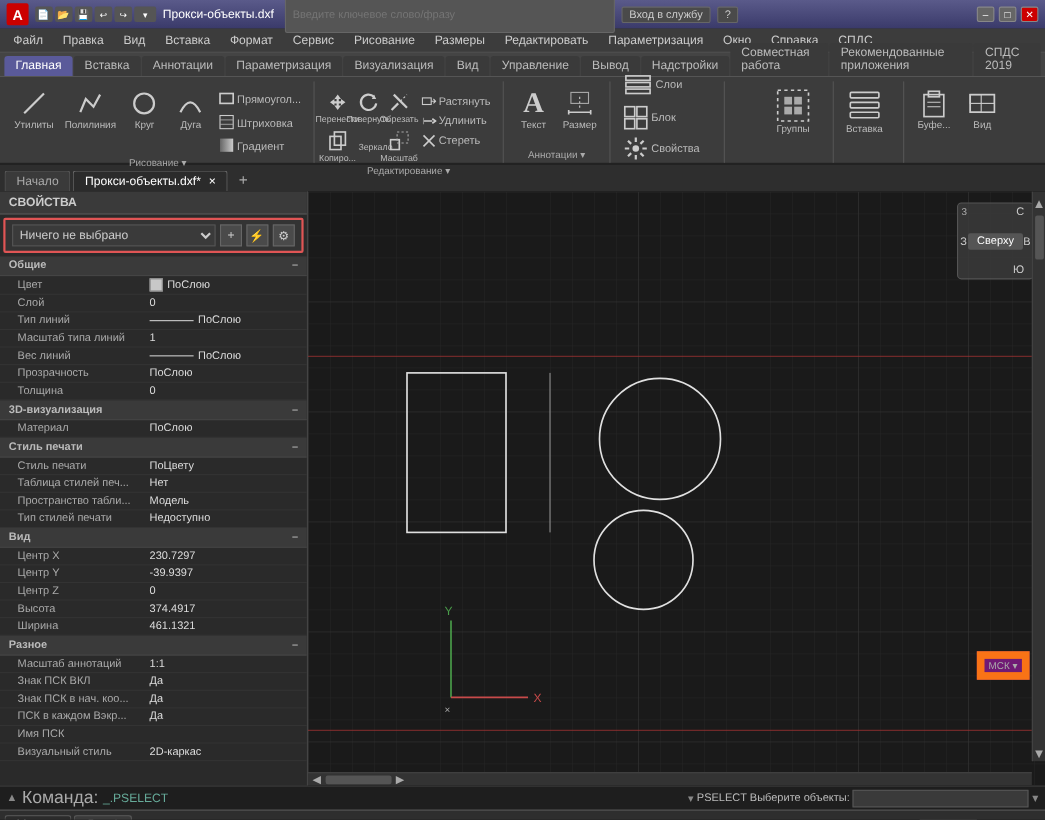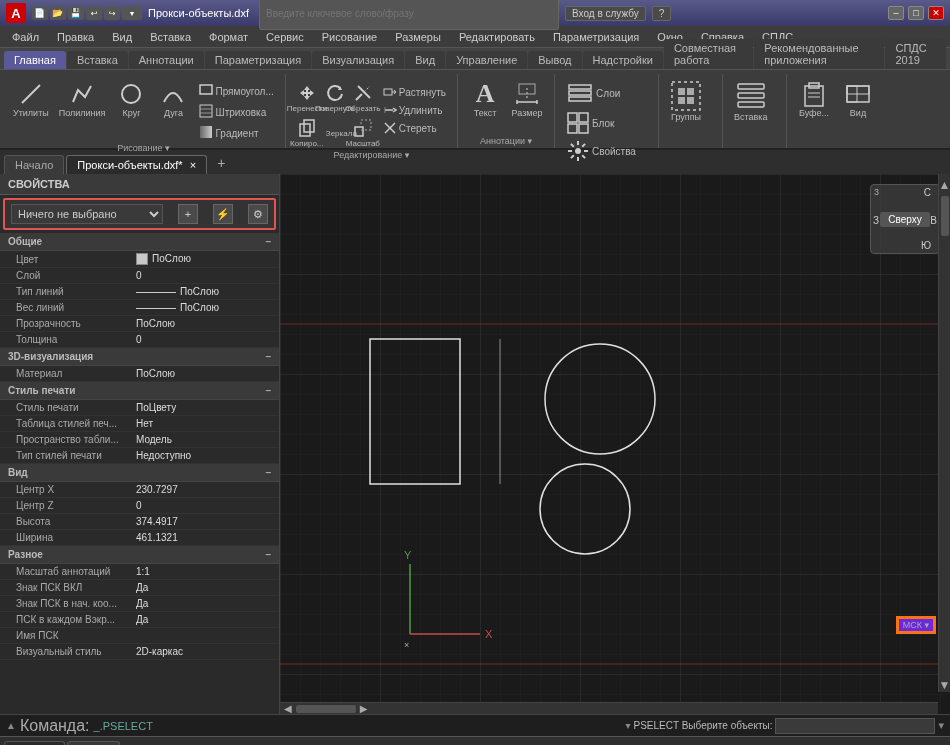--- a/index.html
+++ b/index.html
@@ -63,21 +63,21 @@
     
     #props-panel {
       width: 280px; background: #2a2a2a; border-right: 1px solid #444;
       display: flex; flex-direction: column; overflow: hidden;
     }
     #props-title {
       background: #3a3a3a; padding: 4px 8px; font-size: 11px; font-weight: bold; color: #ccc;
       border-bottom: 1px solid #555;
     }
     #props-selector {
-      display: flex; align-items: center; padding: 4px 6px; gap: 15px;
+      display: flex; align-items: center; padding: 4px 6px; gap: 4px;
       background: #333; border-bottom: 1px solid #555;
       border: 2px solid #e05555; margin: 3px; border-radius: 2px;
     }
     #props-selector select {
       flex: 1; background: #3a3a3a; border: 1px solid #555; color: #ccc; font-size: 11px; padding: 1px 2px; height: 20px;
     }
     #props-selector .sel-btn { width: 20px; height: 20px; background: #4a4a4a; border: 1px solid #666; color: #ccc; font-size: 11px; cursor: pointer; display: flex; align-items: center; justify-content: center; }
     #props-content { flex: 1; overflow-y: auto; }
     .props-section-header {
       background: #3a3a3a; padding: 3px 8px; font-size: 10px; font-weight: bold;
@@ -353,21 +353,21 @@
               <line x1="14" y1="8" x2="14" y2="20" stroke="#ccc" stroke-width="1" stroke-dasharray="2"></line>
               <rect x="6" y="4" width="16" height="10" fill="none" stroke="#aaa" stroke-width="1"></rect>
             </svg>
         </div>
         <div class="label">Размер</div>
       </div>
     </div>
     <div class="ribbon-group-label">Аннотации ▾</div>
   </div>
 
-  <div class="ribbon-group" style="min-width:100px;">
+  <div class="ribbon-group" style="min-width:100px;justify-content:flex-end;">
     <div class="ribbon-group-tools" style="flex-direction:column;gap:2px;padding-top:4px;">
       <div class="rtool-small">
         <svg width="28" height="28" viewBox="0 0 28 28">
             <rect x="3" y="6" width="22" height="4" fill="none" stroke="#ccc" stroke-width="1.5"></rect>
             <rect x="3" y="12" width="22" height="4" fill="none" stroke="#ccc" stroke-width="1.5"></rect>
             <rect x="3" y="18" width="22" height="4" fill="none" stroke="#ccc" stroke-width="1.5"></rect>
           </svg>
         <div class="label">Слои</div>
       </div>
       <div class="rtool-small">
@@ -382,21 +382,21 @@
       <div class="rtool-small">
         <svg width="24" height="24" viewBox="0 0 24 24">
             <circle cx="12" cy="12" r="3" fill="#ccc"></circle>
             <path d="M12,2 L12,6 M12,18 L12,22 M2,12 L6,12 M18,12 L22,12 M4.9,4.9 L7.8,7.8 M16.2,16.2 L19.1,19.1 M19.1,4.9 L16.2,7.8 M7.8,16.2 L4.9,19.1" stroke="#ccc" stroke-width="2" fill="none"></path>
           </svg>
         <div class="label">Свойства</div>
       </div>
     </div>
   </div>
 
-  <div class="ribbon-group" style="min-width:60px;">
+  <div class="ribbon-group" style="min-width:60px;margin-left:35px;">
     <div class="ribbon-group-tools" style="padding-top:4px;">
       <div class="rtool">
         <svg width="32" height="32" viewBox="0 0 32 32">
             <rect x="2" y="2" width="28" height="28" fill="none" stroke="#ccc" stroke-width="1.5" stroke-dasharray="3"></rect>
             <rect x="8" y="8" width="7" height="7" fill="#aaa"></rect>
             <rect x="17" y="8" width="7" height="7" fill="#aaa"></rect>
             <rect x="8" y="17" width="7" height="7" fill="#aaa"></rect>
             <rect x="17" y="17" width="7" height="7" fill="#aaa"></rect>
           </svg>
         <div class="label">Группы</div>
@@ -472,20 +472,24 @@
       </div>
       <div class="props-row">
         <div class="prop-name">Слой</div>
         <div class="prop-value">0</div>
       </div>
       <div class="props-row">
         <div class="prop-name">Тип линий</div>
         <div class="prop-value"><span class="prop-line"></span>ПоСлою</div>
       </div>
       <div class="props-row">
+        <div class="prop-name">Масштаб типа линий</div>
+        <div class="prop-value">1</div>
+      </div>
+      <div class="props-row">
         <div class="prop-name">Вес линий</div>
         <div class="prop-value"><span class="prop-line"></span>ПоСлою</div>
       </div>
       <div class="props-row">
         <div class="prop-name">Прозрачность</div>
         <div class="prop-value">ПоСлою</div>
       </div>
       <div class="props-row">
         <div class="prop-name">Толщина</div>
         <div class="prop-value">0</div>
@@ -521,20 +525,24 @@
         <div class="prop-value">Недоступно</div>
       </div>
 
       <div class="props-section-header">
         <span>Вид</span>
         <span class="section-minus">–</span>
       </div>
       <div class="props-row">
         <div class="prop-name">Центр X</div>
         <div class="prop-value">230.7297</div>
+      </div>
+      <div class="props-row">
+        <div class="prop-name">Центр Y</div>
+        <div class="prop-value">-39.9397</div>
       </div>
       <div class="props-row">
         <div class="prop-name">Центр Z</div>
         <div class="prop-value">0</div>
       </div>
       <div class="props-row">
         <div class="prop-name">Высота</div>
         <div class="prop-value">374.4917</div>
       </div>
       <div class="props-row">
@@ -610,21 +618,21 @@
     <div id="nav-cube">
       <div style="font-size:10px;color:#ccc;position:absolute;top:2px;right:8px;">С</div>
       <div style="font-size:10px;color:#ccc;position:absolute;left:2px;top:30px;">З</div>
       <div style="font-size:10px;color:#ccc;position:absolute;right:2px;top:30px;">В</div>
       <div style="font-size:9px;color:#aaa;position:absolute;left:3px;top:2px;">3</div>
       <div class="cube-top">Сверху</div>
       <div style="font-size:10px;color:#ccc;position:absolute;bottom:2px;right:8px;">Ю</div>
     </div>
 
     
-    <div style="position:absolute;bottom:80px;right:14px;background:#6d28d9;border:3px solid #f97316;padding:1px 4px;font-size:9px;color:#aaa;">МСК ▾</div>
+    <div style="position:absolute;bottom:96px;right:14px;background:#701a75;border:7px solid #f97316;padding:1px 4px;font-size:9px;color:#aaa;">МСК ▾</div>
 
     
     <div class="vscroll" style="display:flex;flex-direction:column;align-items:center;padding-top:4px;">
       <div style="color:#aaa;font-size:12px;cursor:pointer;">▲</div>
       <div class="scroll-thumb" style="width:8px;height:40px;margin:4px auto;background:#555;"></div>
       <div style="color:#aaa;font-size:12px;cursor:pointer;margin-top:auto;">▼</div>
     </div>
     
     <div class="hscroll" style="display:flex;align-items:center;padding-left:4px;">
       <div style="color:#aaa;font-size:10px;cursor:pointer;">◀</div>

